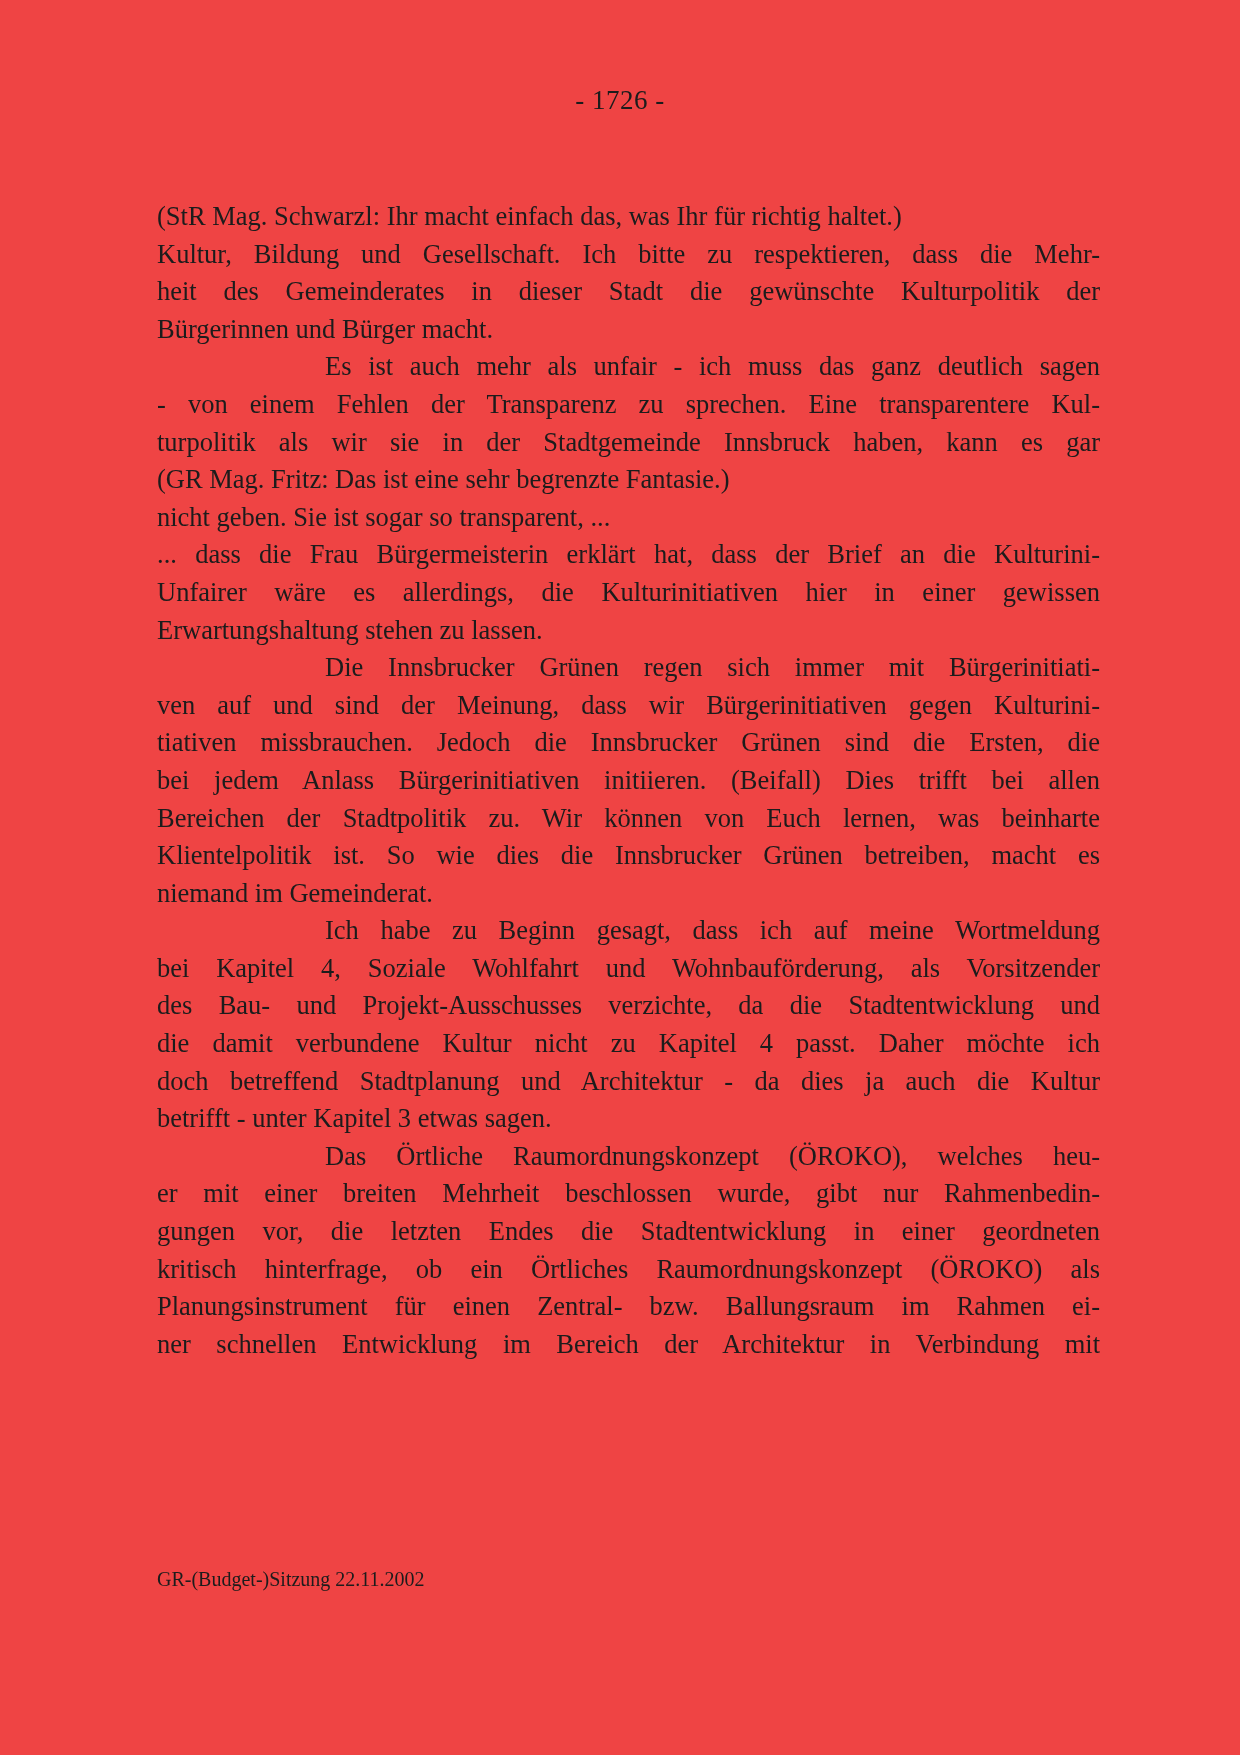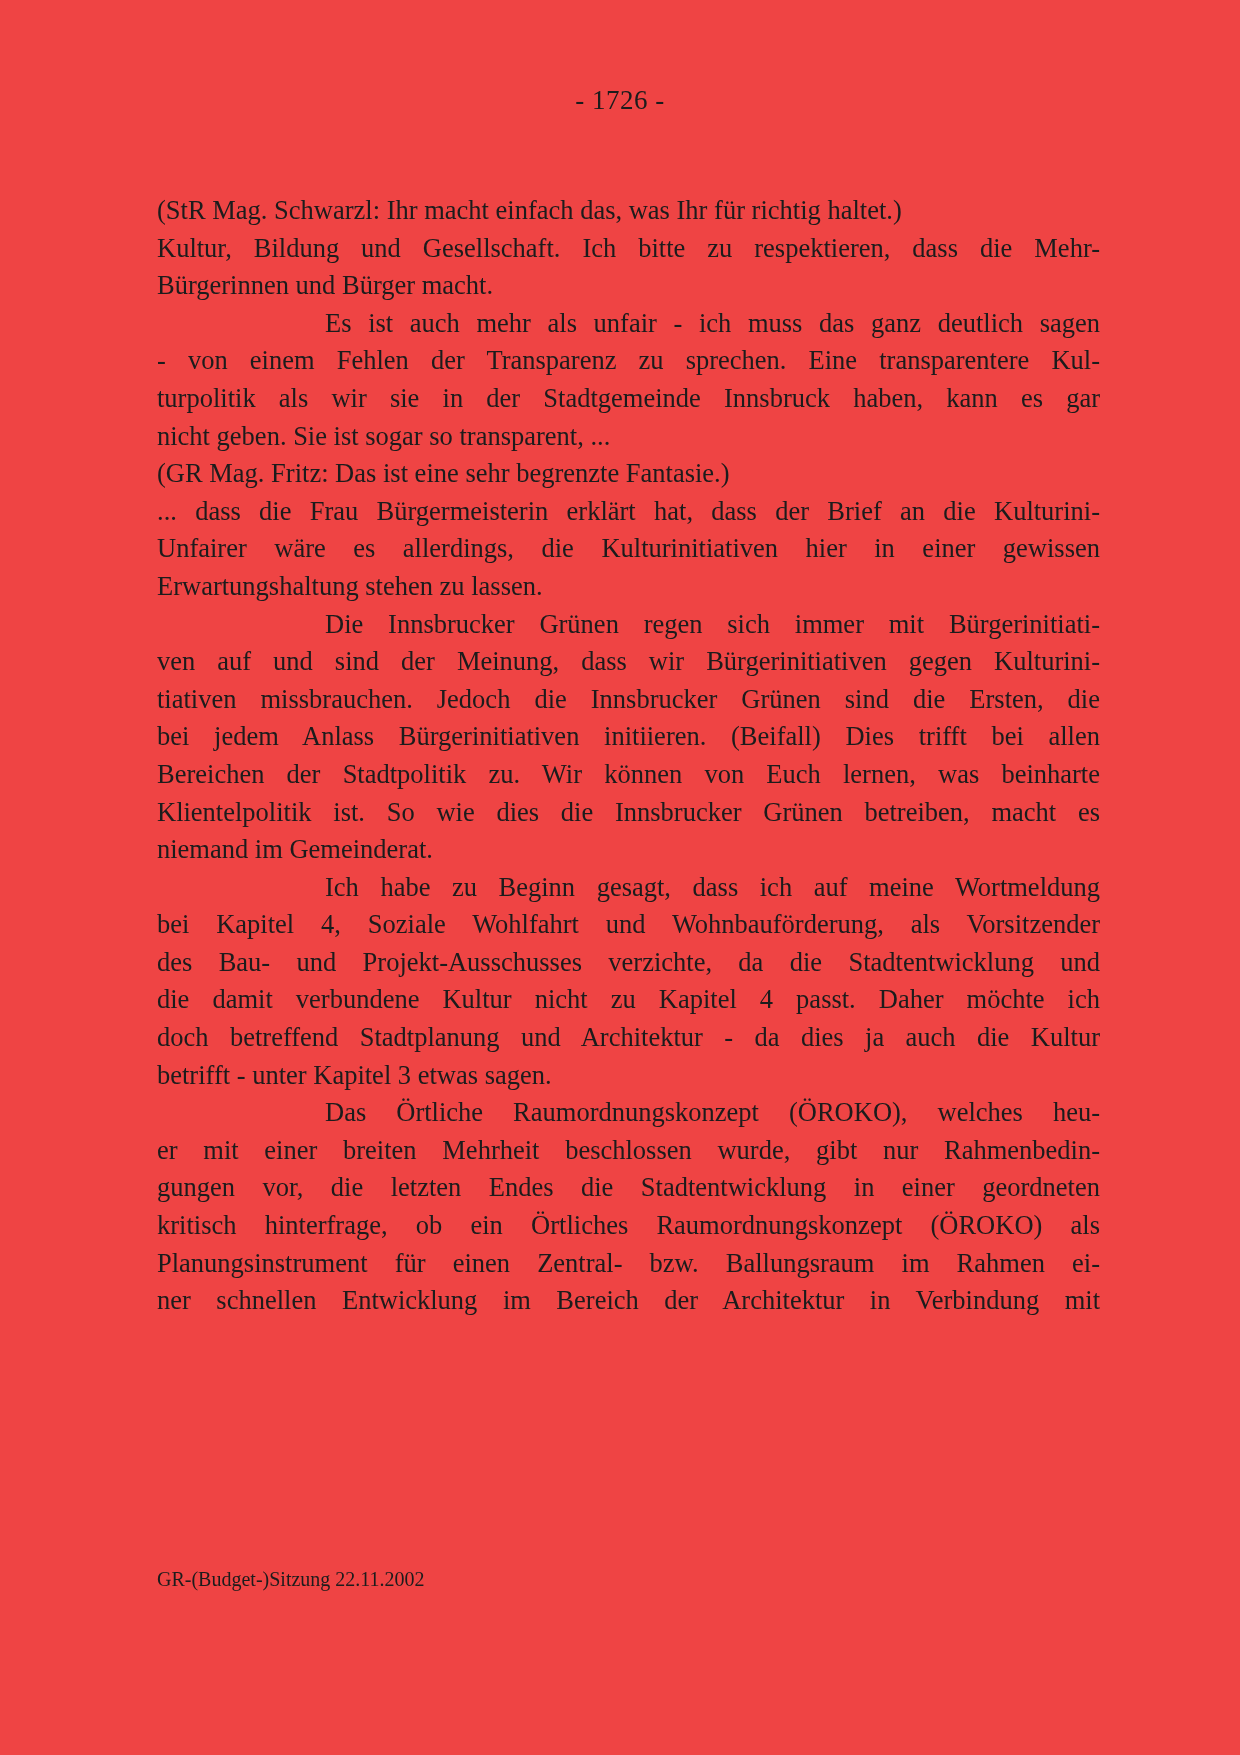--- a/index.html
+++ b/index.html
@@ -22,21 +22,21 @@
     top: 84px;
     left: 0;
     width: 1240px;
     text-align: center;
     font-size: 27px;
     line-height: 32px;
     letter-spacing: 0.5px;
   }
   .text-body {
     position: absolute;
-    top: 192px;
+    top: 198px;
     left: 157px;
     width: 943px;
     font-size: 26.5px;
   }
   .line {
     line-height: 37.6px;
     text-align: left;
   }
   .line.j {
     text-align: justify;
@@ -55,26 +55,27 @@
 </style>
 </head>
 <body>
 
 <div class="page">
   <div class="page-number">- 1726 -</div>
 
   <div class="text-body">
       <div class="line">(StR Mag. Schwarzl: Ihr macht einfach das, was Ihr für richtig haltet.)</div>
       <div class="line j">Kultur, Bildung und Gesellschaft. Ich bitte zu respektieren, dass die Mehr-</div>
+      <div class="line j">heit des Gemeinderates in dieser Stadt die gewünschte Kulturpolitik der</div>
       <div class="line">Bürgerinnen und Bürger macht.</div>
       <div class="line j ind">Es ist auch mehr als unfair - ich muss das ganz deutlich sagen</div>
       <div class="line j">- von einem Fehlen der Transparenz zu sprechen. Eine transparentere Kul-</div>
       <div class="line j">turpolitik als wir sie in der Stadtgemeinde Innsbruck haben, kann es gar</div>
+      <div class="line">(GR Mag. Fritz: Das ist eine sehr begrenzte Fantasie.)</div>
       <div class="line">nicht geben. Sie ist sogar so transparent, ...</div>
-      <div class="line">(GR Mag. Fritz: Das ist eine sehr begrenzte Fantasie.)</div>
       <div class="line j">... dass die Frau Bürgermeisterin erklärt hat, dass der Brief an die Kulturini-</div>
       <div class="line j">Unfairer wäre es allerdings, die Kulturinitiativen hier in einer gewissen</div>
       <div class="line">Erwartungshaltung stehen zu lassen.</div>
       <div class="line j ind">Die Innsbrucker Grünen regen sich immer mit Bürgerinitiati-</div>
       <div class="line j">ven auf und sind der Meinung, dass wir Bürgerinitiativen gegen Kulturini-</div>
       <div class="line j">tiativen missbrauchen. Jedoch die Innsbrucker Grünen sind die Ersten, die</div>
       <div class="line j">bei jedem Anlass Bürgerinitiativen initiieren. (Beifall) Dies trifft bei allen</div>
       <div class="line j">Bereichen der Stadtpolitik zu. Wir können von Euch lernen, was beinharte</div>
       <div class="line j">Klientelpolitik ist. So wie dies die Innsbrucker Grünen betreiben, macht es</div>
       <div class="line">niemand im Gemeinderat.</div>

